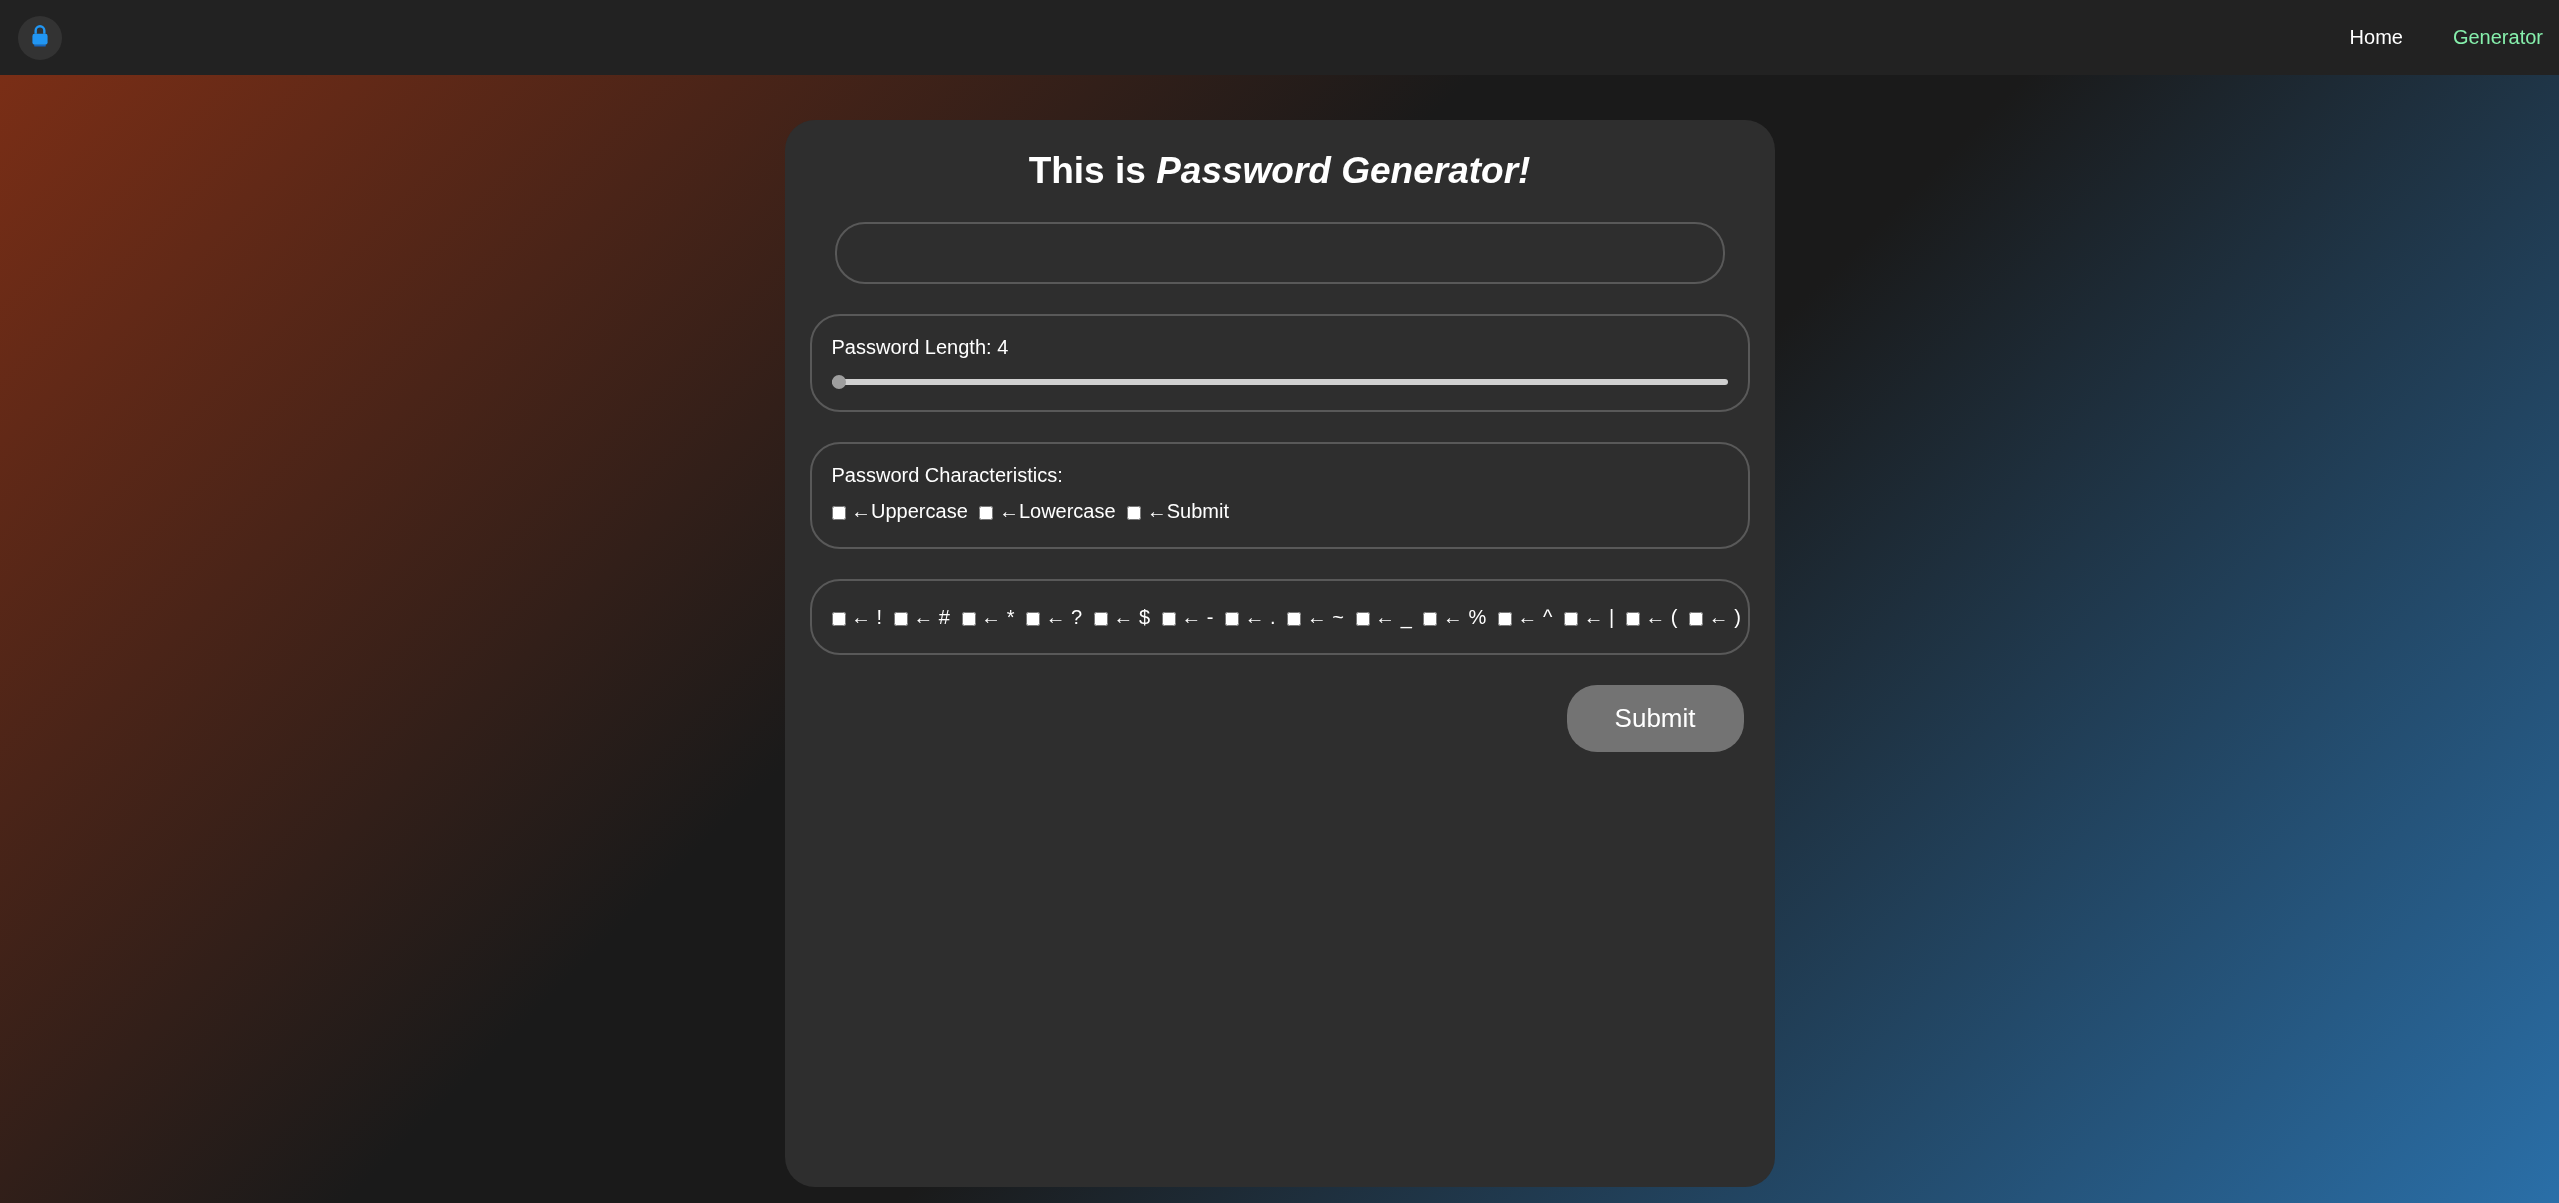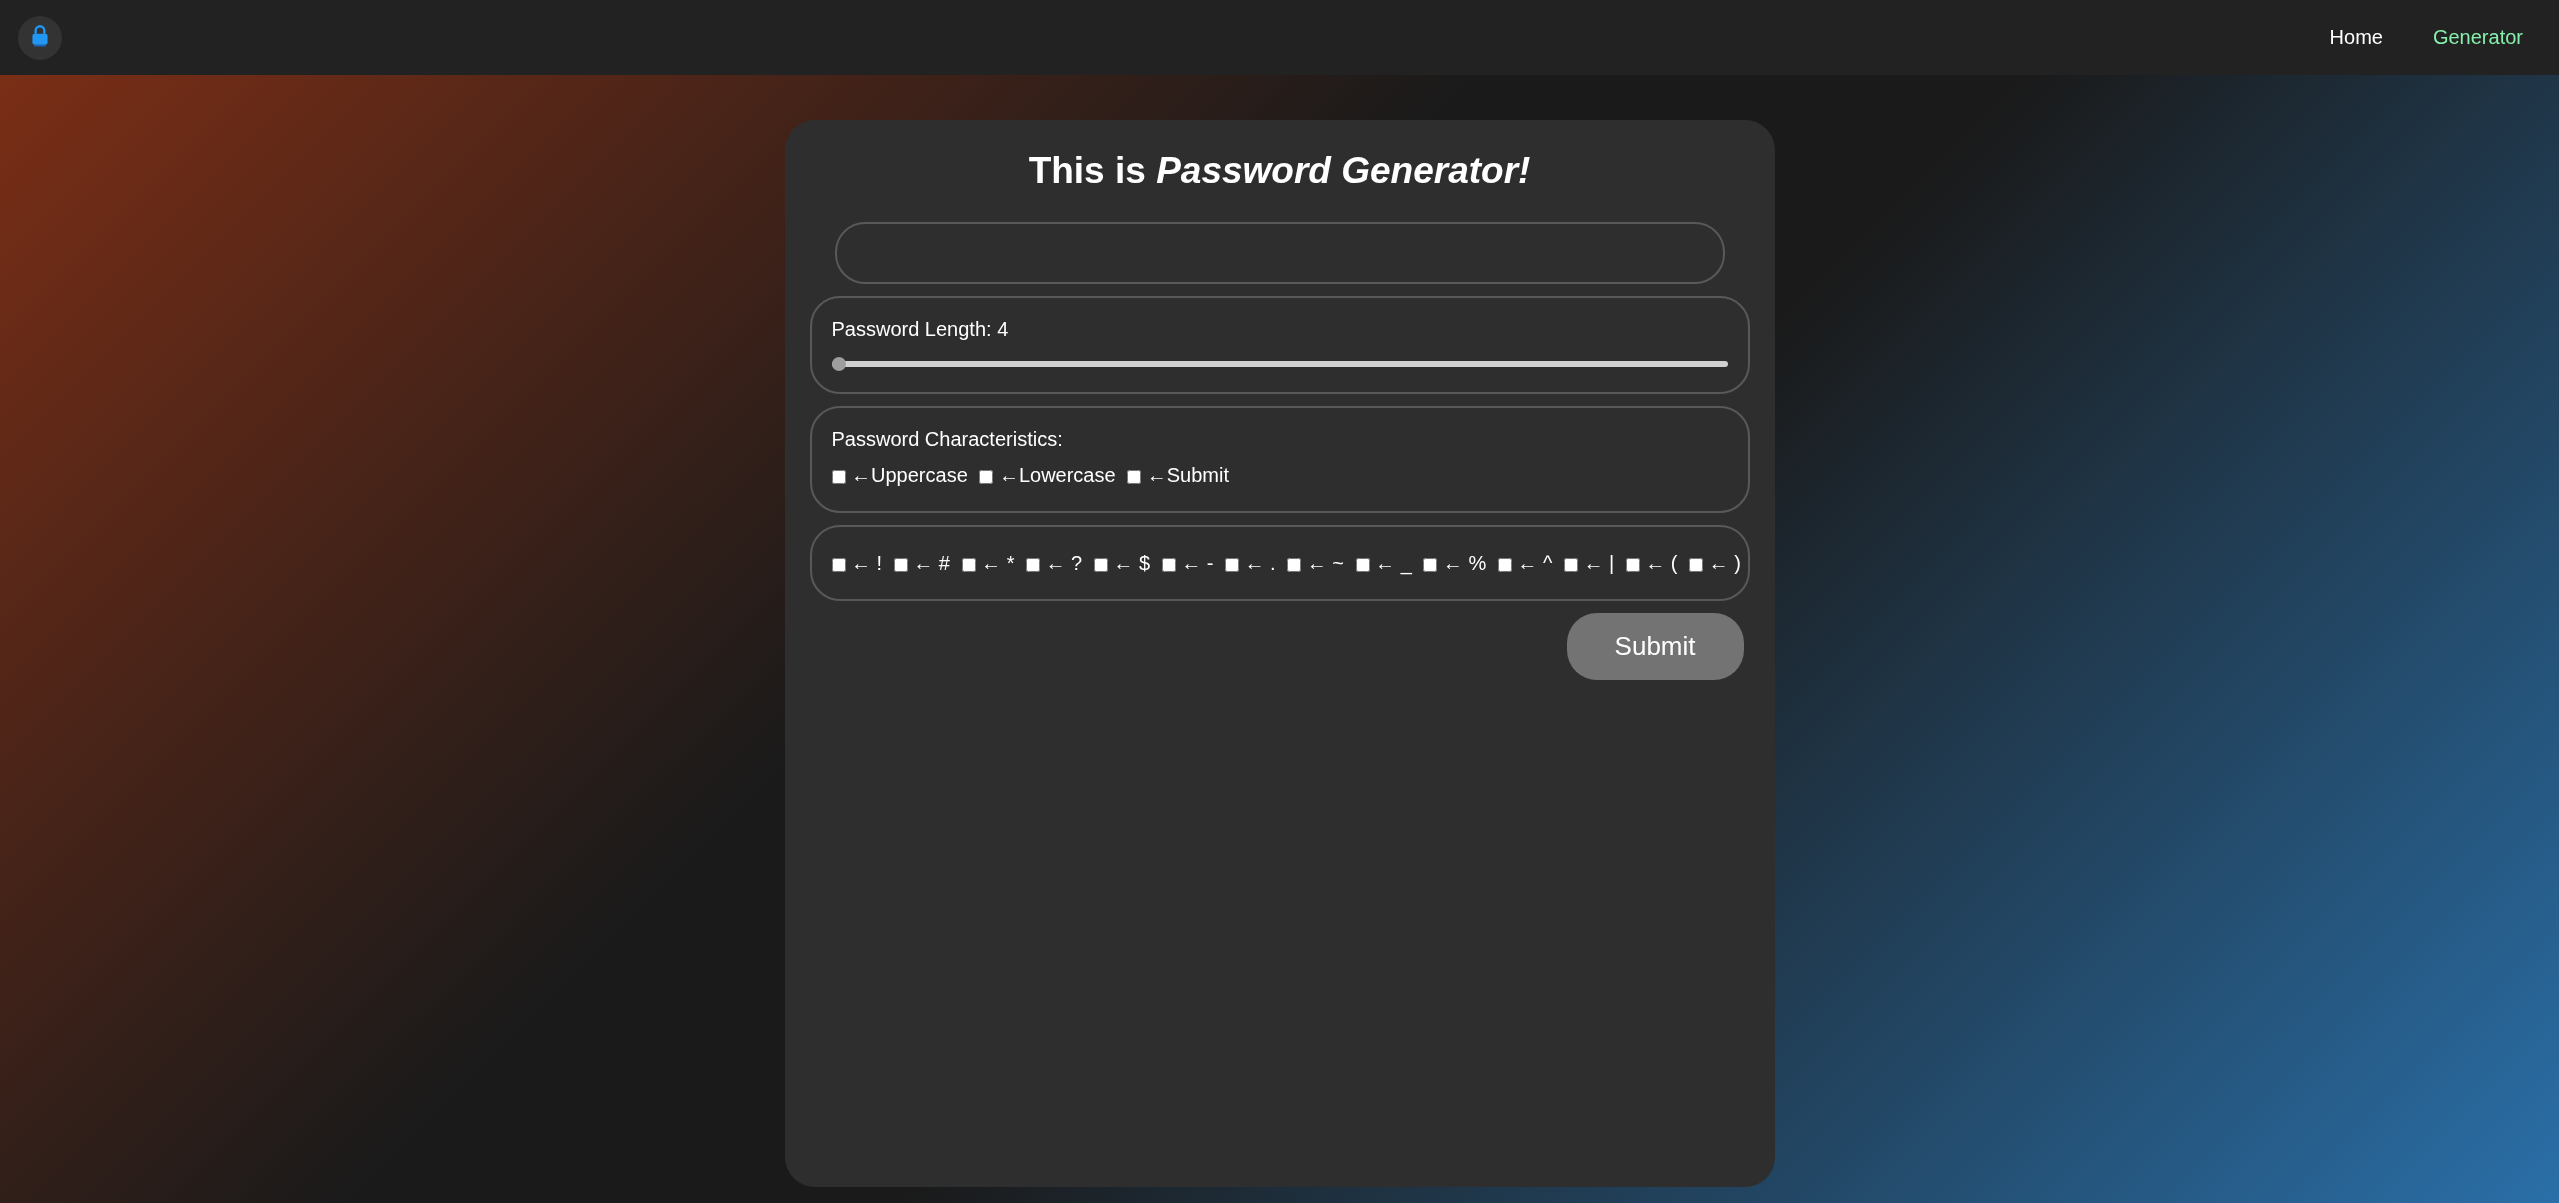--- a/index.html
+++ b/index.html
@@ -10,21 +10,21 @@
     color: #fff;
     overflow-y: scroll;
   }
   
   .navbar {
     height: 75px;
     background: #222222;
     display: flex;
     align-items: center;
     justify-content: space-between;
-    padding: 0 36px 0 18px;
+    padding: 0 16px 0 18px;
   }
   .logo-circle {
     width: 44px; height: 44px;
     border-radius: 50%;
     background: #333333;
     display: flex; align-items: center; justify-content: center;
   }
   .nav-links { display: flex; gap: 50px; font-size: 20px; }
   .nav-link { cursor: pointer; }
   .nav-link.active { color: #86efac; }
@@ -46,21 +46,21 @@
     text-align: center;
     font-size: 37px;
     font-weight: 700;
     margin-bottom: 30px;
   }
   .title em { font-style: italic; }
   .section {
     border: 2px solid #595959;
     border-radius: 30px;
     padding: 20px 20px;
-    margin-bottom: 12px;
+    margin-bottom: 30px;
     font-size: 20px;
   }
   .section.output {
     width: 890px;
     margin-left: auto;
     margin-right: auto;
     min-height: 62px;
     padding: 16px 24px;
   }
   .section .label { margin-bottom: 8px; }

